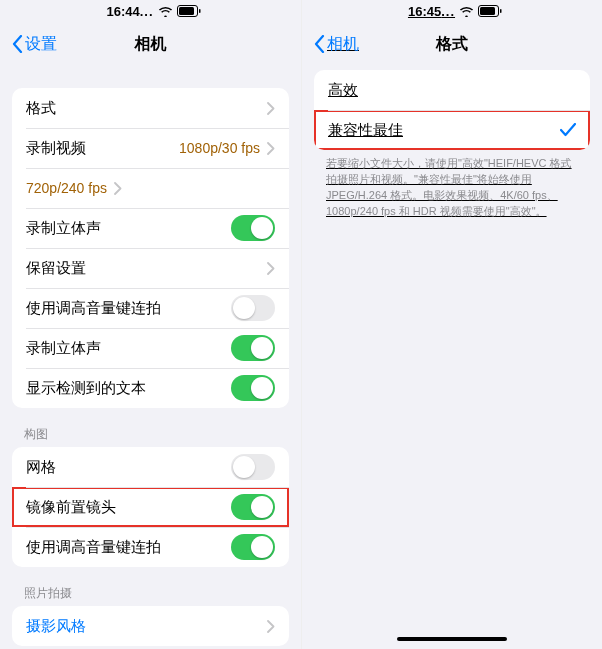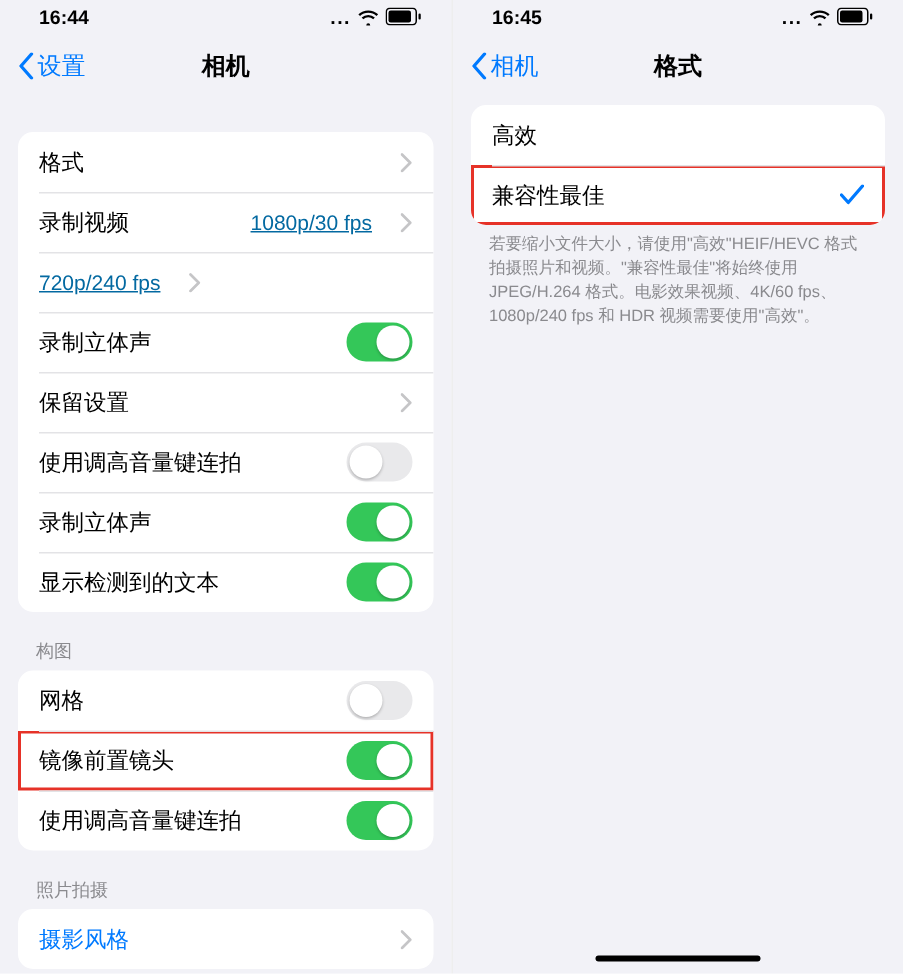--- a/index.html
+++ b/index.html
@@ -12,28 +12,28 @@
     overflow: hidden;
   }
   .phone {
     width: 301px;
     height: 649px;
     background: #f2f2f7;
     display: flex;
     flex-direction: column;
     position: relative;
   }
-  .phone + .phone { border-left: 1px solid #eee; }
+  .phone + .phone { border-left: 1px solid #eee; text-decoration: underline; }
 
   
   .status {
     height: 22px;
     display: flex;
     align-items: center;
-    justify-content: space-between;
+    justify-content: center;
     padding: 0 20px 0 26px;
     font-size: 13px;
     font-weight: 600;
     color: #000;
     background: #f2f2f7;
   }
   .status .right { display: flex; align-items: center; gap: 4px; }
   .wifi, .battery { display: inline-flex; }
 
   
@@ -101,23 +101,22 @@
     background: #e3e3e6;
   }
   .row .label {
     flex: 1;
     font-size: 15px;
     color: #000;
   }
   .row .label.blue { color: #007aff; }
   .row .value {
     font-size: 14px;
-    color: #0369a1;
-    margin-right: 19px;
-    text-decoration: underline;
+    color: #a16207;
+    margin-right: 7px;
   }
   .row.highlight {
     box-shadow: inset 0 0 0 2px #e63228;
   }
   .chevron { flex-shrink: 0; }
   .check { flex-shrink: 0; }
 
   
   .switch {
     width: 44px;

